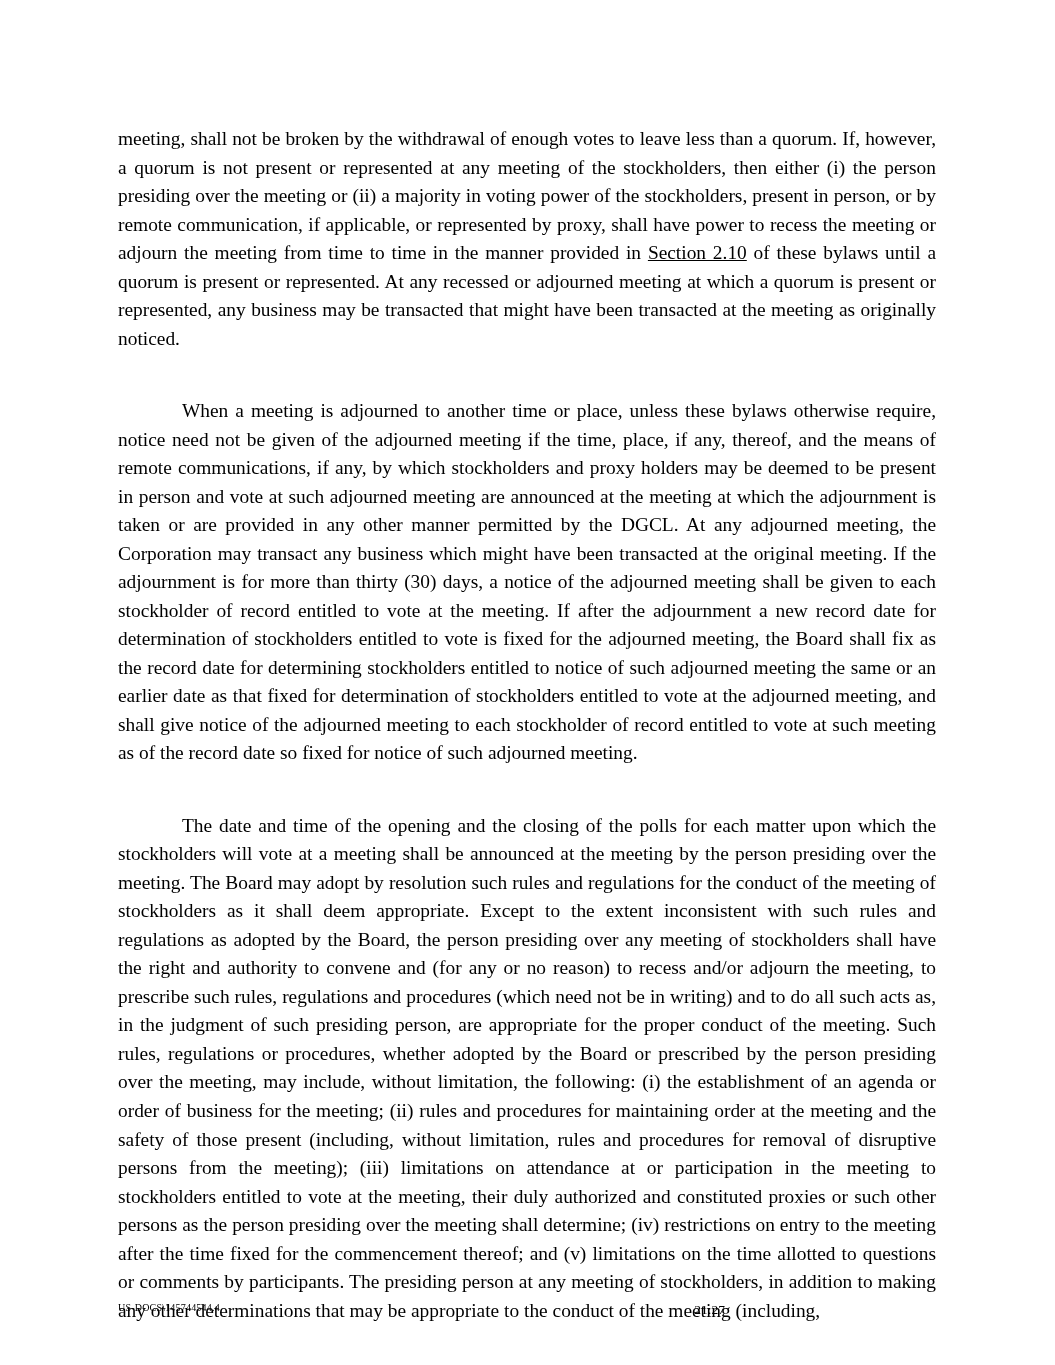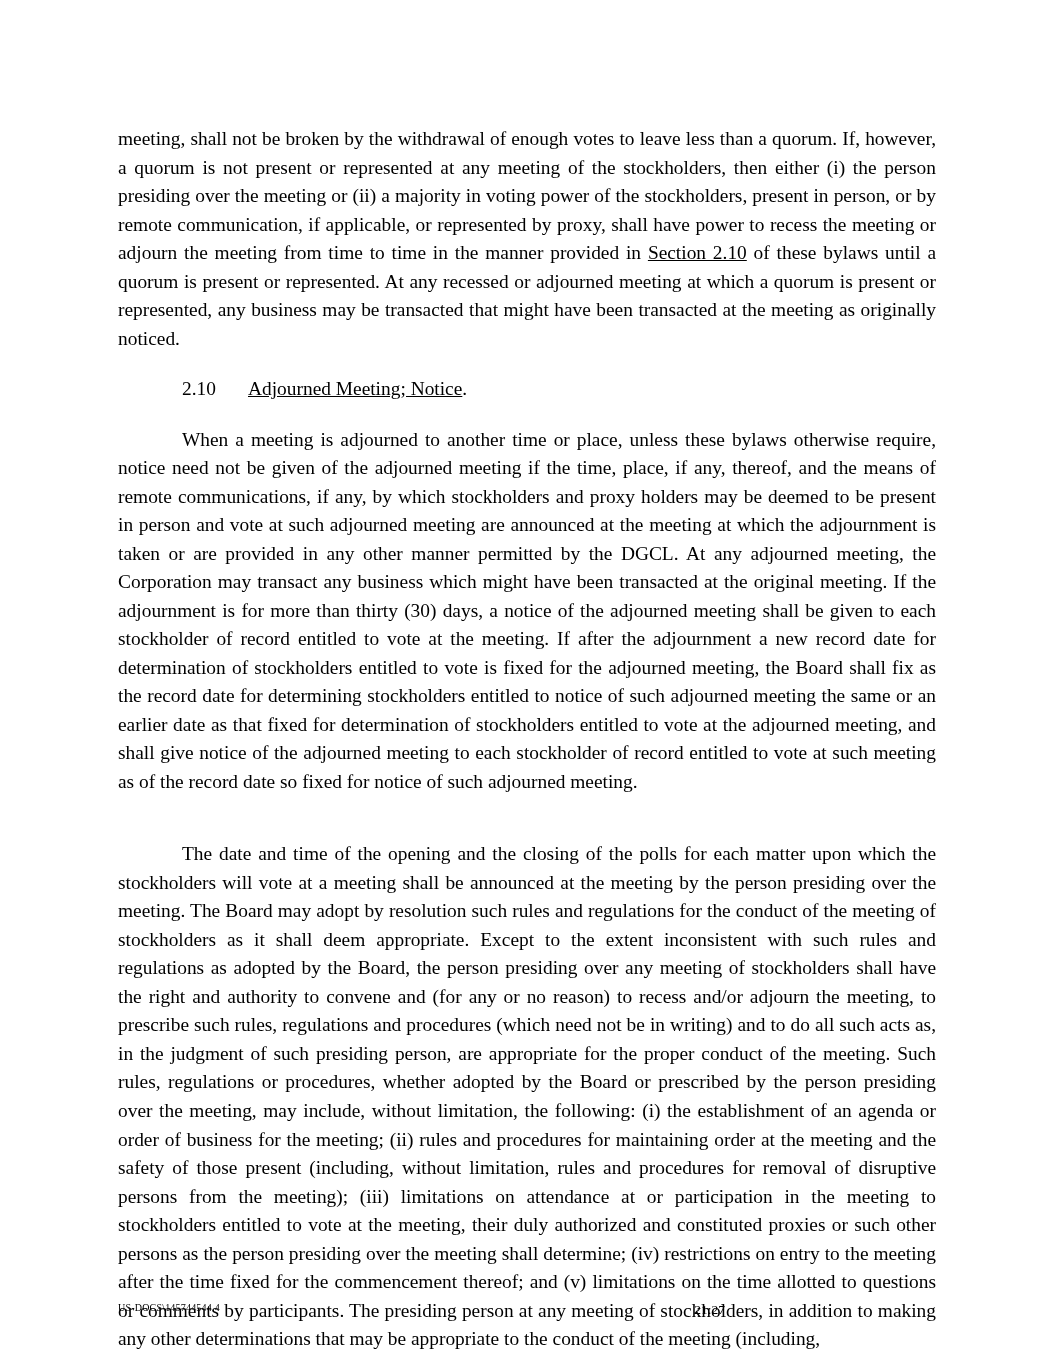--- a/index.html
+++ b/index.html
@@ -79,21 +79,20 @@
 <body>
 
 <div class="page">
 
   <div class="content">
 
     <p class="body-para"><span>meeting, shall not be broken by the withdrawal of enough votes to leave less than a quorum. If, however, a quorum is not present or represented at any meeting of the stockholders, then either (i) the person presiding over the meeting or (ii) a majority in voting power of the stockholders, present in person, or by remote communication, if applicable, or represented by proxy, shall have power to recess the meeting or adjourn the meeting from time to time in the manner provided in </span><span class="u">Section 2.10</span><span> of these bylaws until a quorum is present or represented. At any recessed or adjourned meeting at which a quorum is present or represented, any business may be transacted that might have been transacted at the meeting as originally noticed.</span></p>
 
     <div class="gap-medium"></div>
 
-    <p class="section-head"><span class="num">2.10</span><span class="u">Adjourned Meeting; Notice</span><span>.</span></p>
 
     <div class="gap-medium"></div>
 
     <p class="body-para indent">When a meeting is adjourned to another time or place, unless these bylaws otherwise require, notice need not be given of the adjourned meeting if the time, place, if any, thereof, and the means of remote communications, if any, by which stockholders and proxy holders may be deemed to be present in person and vote at such adjourned meeting are announced at the meeting at which the adjournment is taken or are provided in any other manner permitted by the DGCL. At any adjourned meeting, the Corporation may transact any business which might have been transacted at the original meeting. If the adjournment is for more than thirty (30) days, a notice of the adjourned meeting shall be given to each stockholder of record entitled to vote at the meeting. If after the adjournment a new record date for determination of stockholders entitled to vote is fixed for the adjourned meeting, the Board shall fix as the record date for determining stockholders entitled to notice of such adjourned meeting the same or an earlier date as that fixed for determination of stockholders entitled to vote at the adjourned meeting, and shall give notice of the adjourned meeting to each stockholder of record entitled to vote at such meeting as of the record date so fixed for notice of such adjourned meeting.</p>
 
     <div class="gap-medium"></div>
 
 
     <div class="gap-medium"></div>
 

